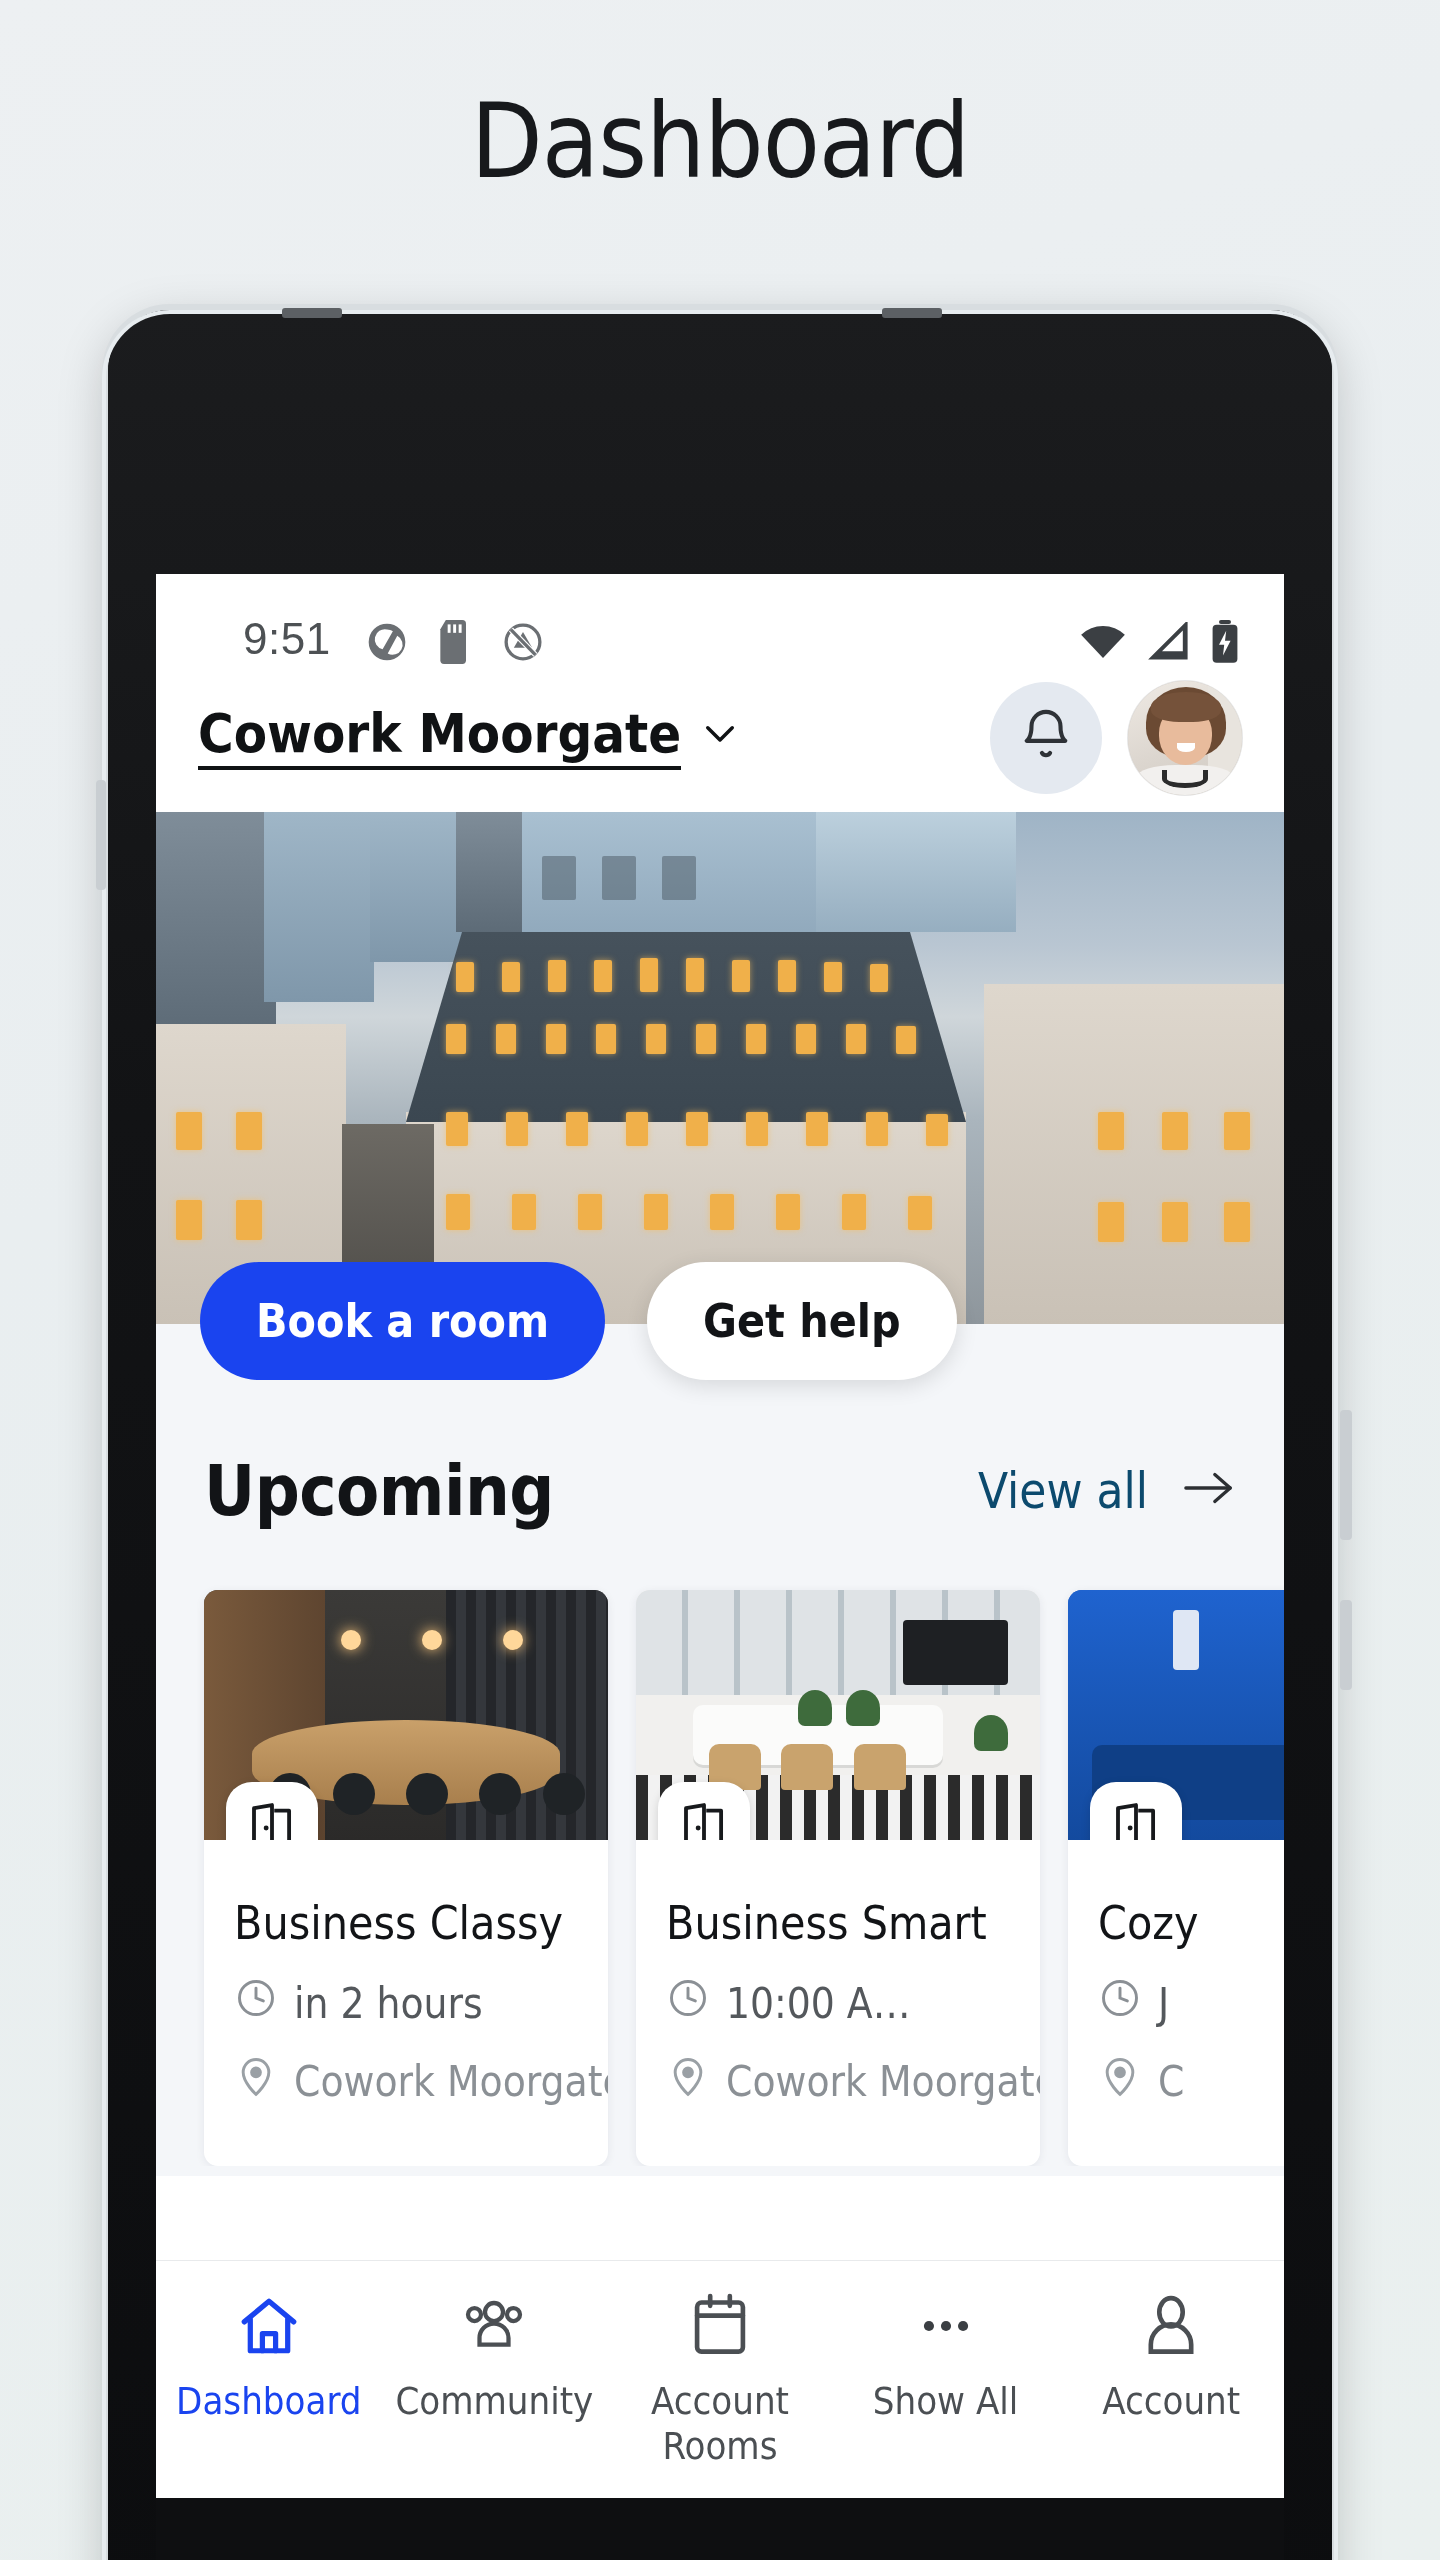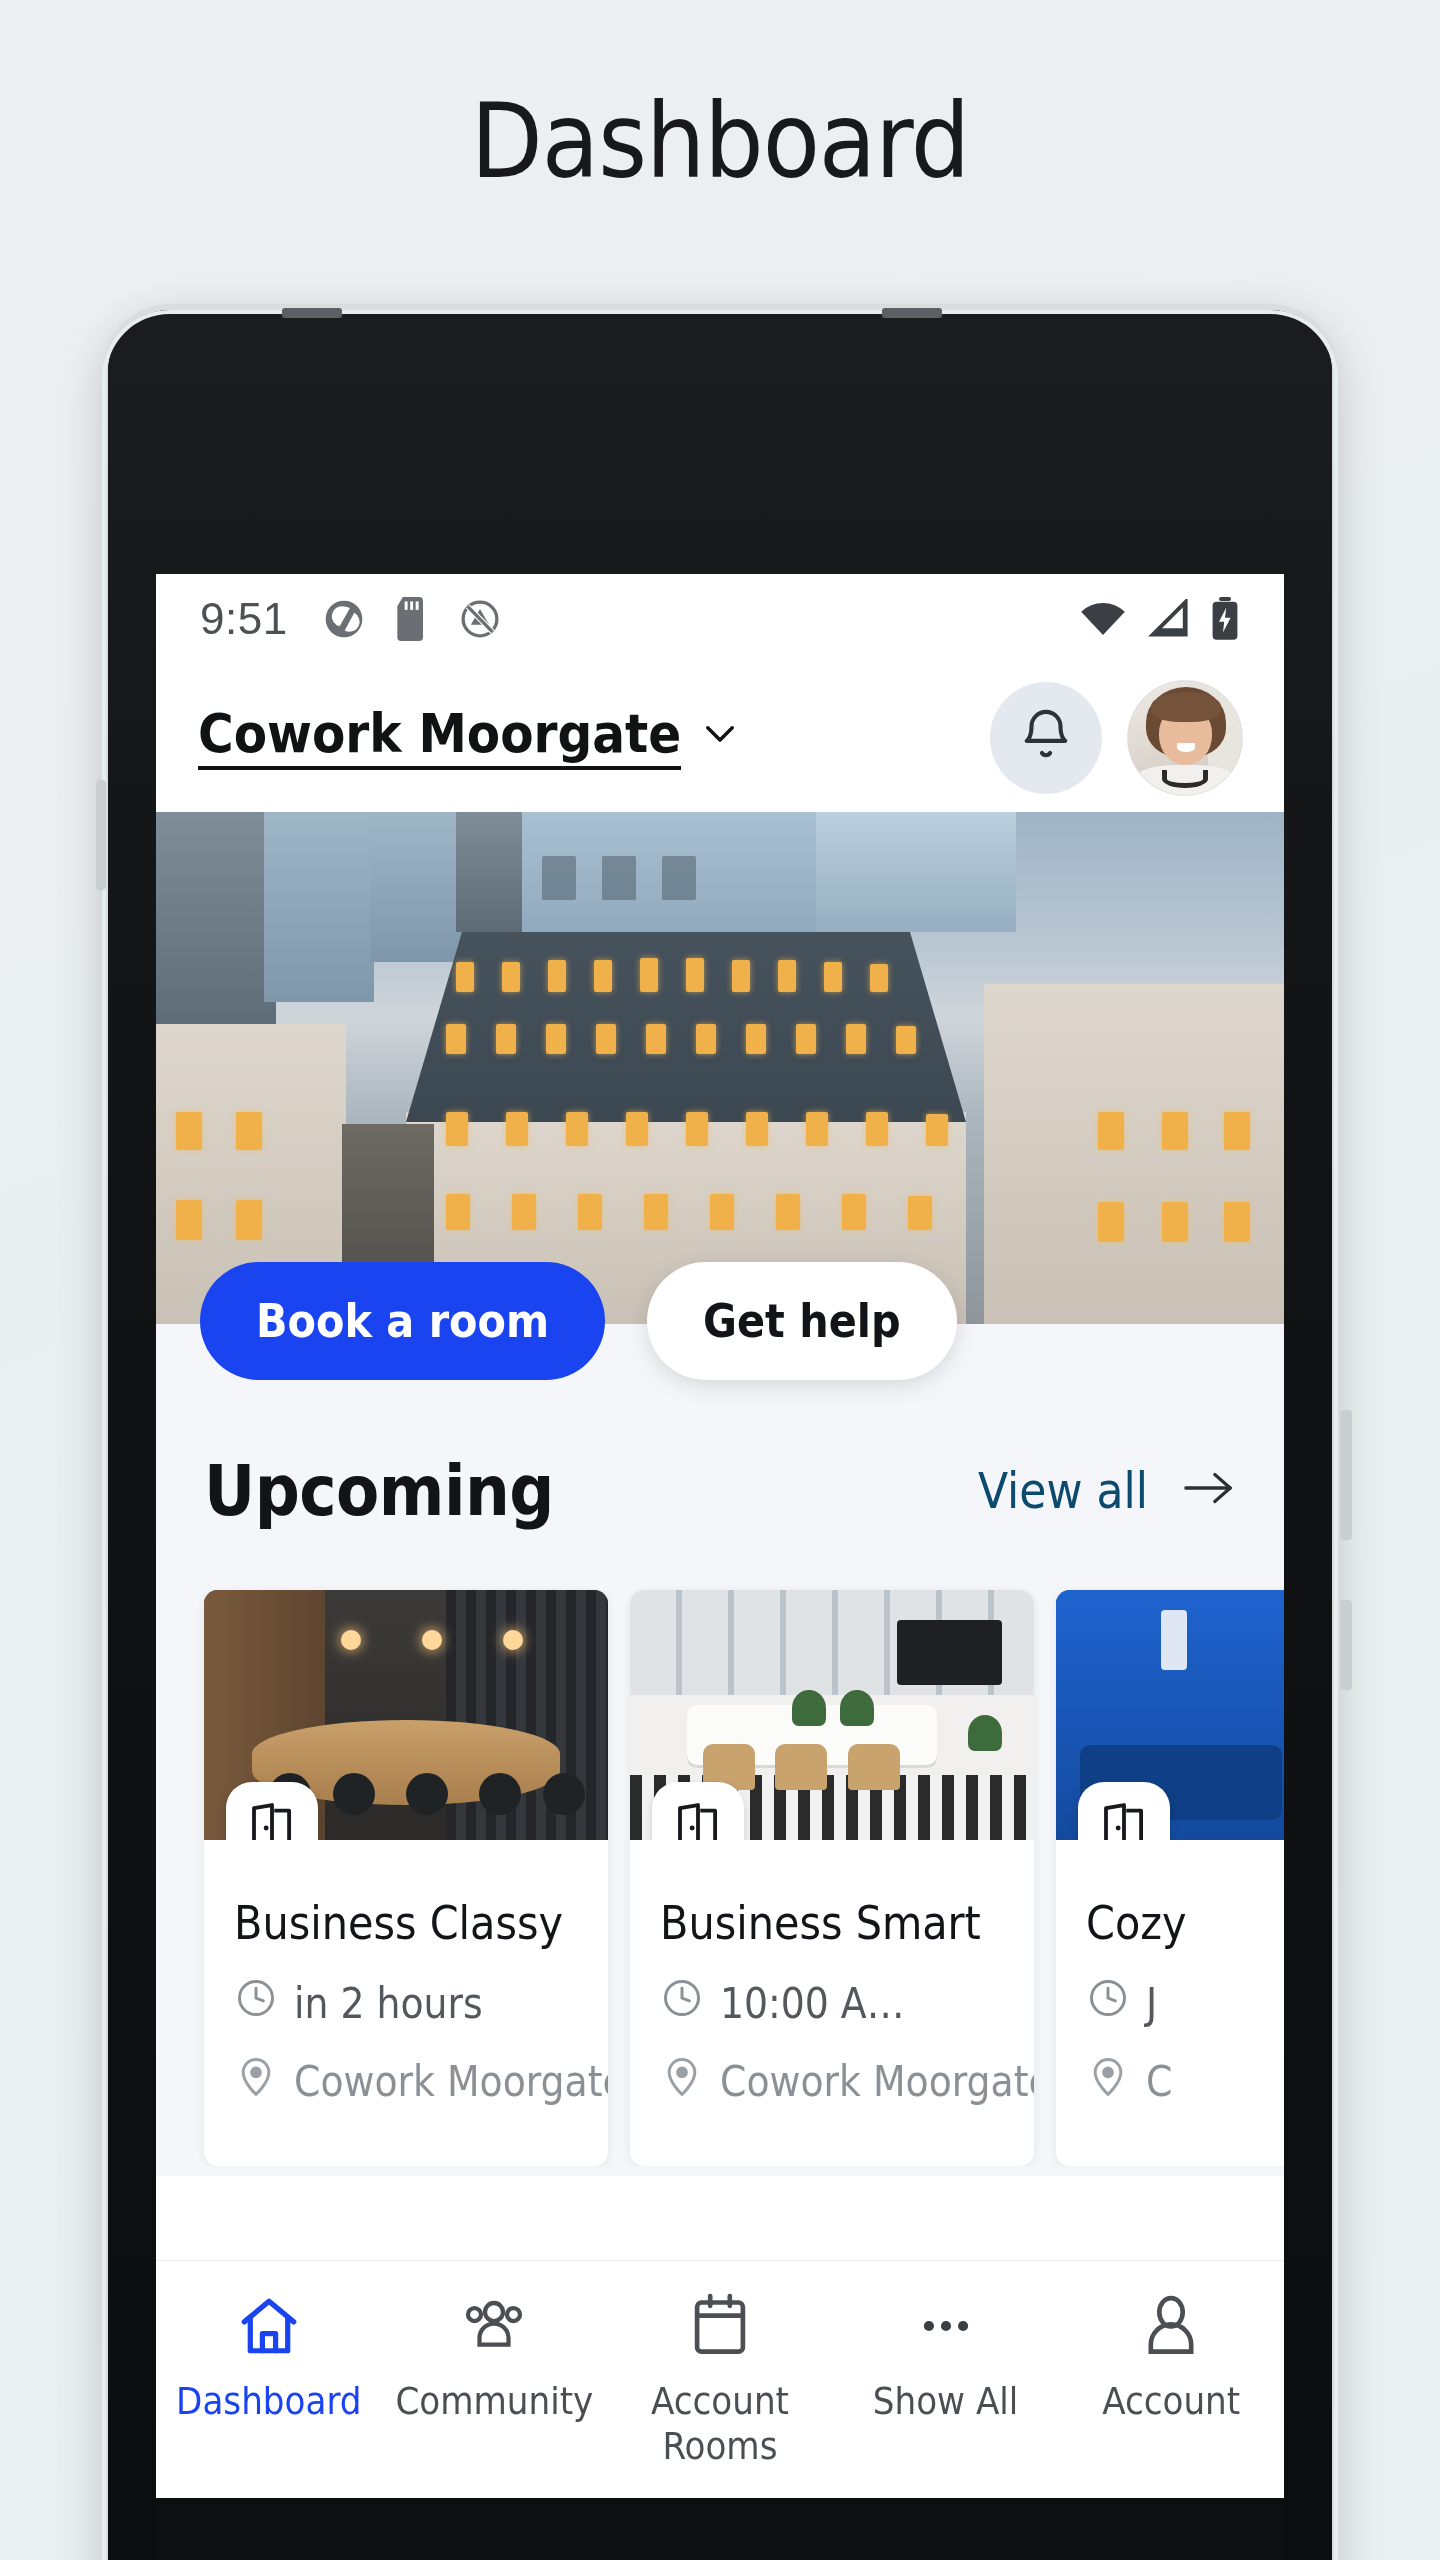--- a/index.html
+++ b/index.html
@@ -77,22 +77,22 @@
 
   
   .screen{
     position:absolute; left:84px; top:264px;
     width:1128px; height:1924px;
     background:#ffffff; overflow:hidden;
   }
 
   
   .statusbar{
-    height:90px; display:flex; align-items:center;
-    padding:0 44px; background:#fff; color:#5a5e62;
+    height:90px; display:flex; align-items:flex-end;
+    padding:0 44px; background:#fff; color:#5a5e62;margin-left:43px;
   }
   .sb-time{ font-size:44px; color:#4d5154; letter-spacing:.5px; }
   .sb-left-icons{ display:flex; align-items:center; gap:26px; margin-left:34px; }
   .sb-spacer{ flex:1; }
   .sb-right-icons{ display:flex; align-items:center; gap:20px; }
   .sb-icon svg{ display:block; }
 
   
   .app-header{
     height:148px; display:flex; align-items:center;
@@ -191,21 +191,21 @@
     font-family:"DejaVu Sans Condensed","Liberation Sans",sans-serif;
   }
   .view-all{
     margin-left:auto; display:flex; align-items:flex-start; gap:34px;
     font-size:49px; color:#0c4a6e;
     font-family:"DejaVu Sans Condensed","Liberation Sans",sans-serif;
   }
 
   
   .cards{
-    display:flex; gap:22px; padding:58px 0 0 48px; overflow:hidden;
+    display:flex; gap:28px; padding:58px 0 0 48px; overflow:hidden;
   }
   .card{
     flex:0 0 auto; width:404px; background:#fff; border-radius:14px;
     overflow:hidden; box-shadow:0 2px 10px rgba(20,30,50,.07);
   }
   .card-img{ position:relative; height:250px; overflow:hidden; }
   .door-badge{
     position:absolute; left:22px; bottom:-34px; width:92px; height:92px;
     background:#fff; border-radius:26px; display:flex; align-items:center; justify-content:center;
     box-shadow:0 3px 10px rgba(0,0,0,.14);

